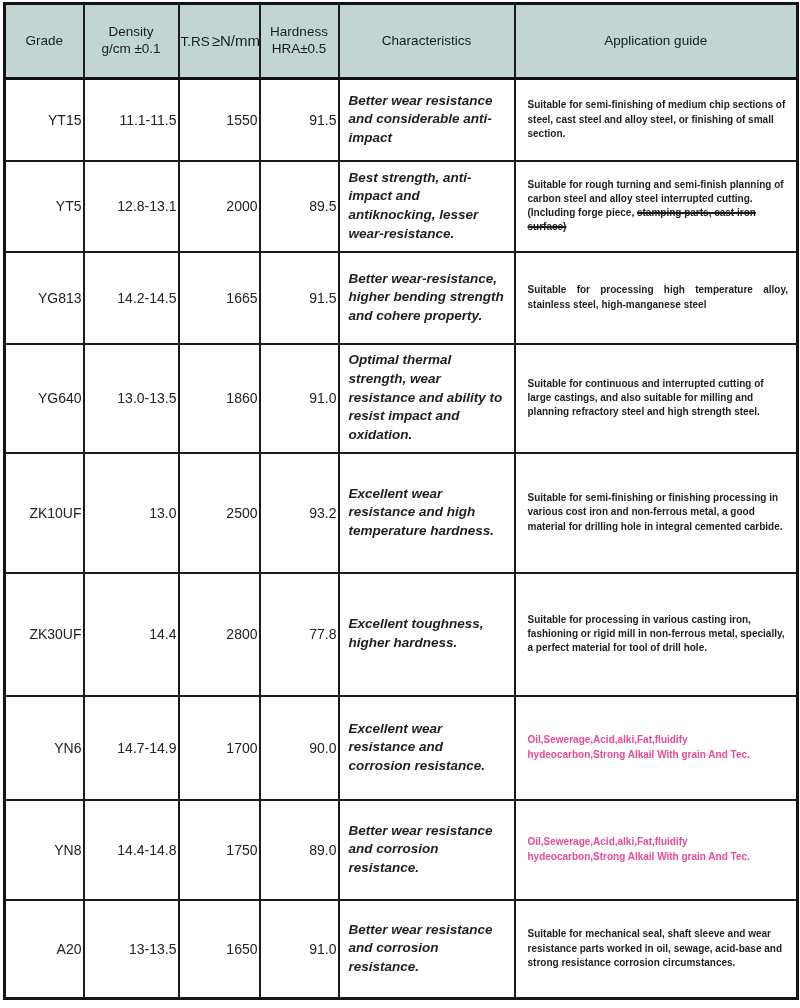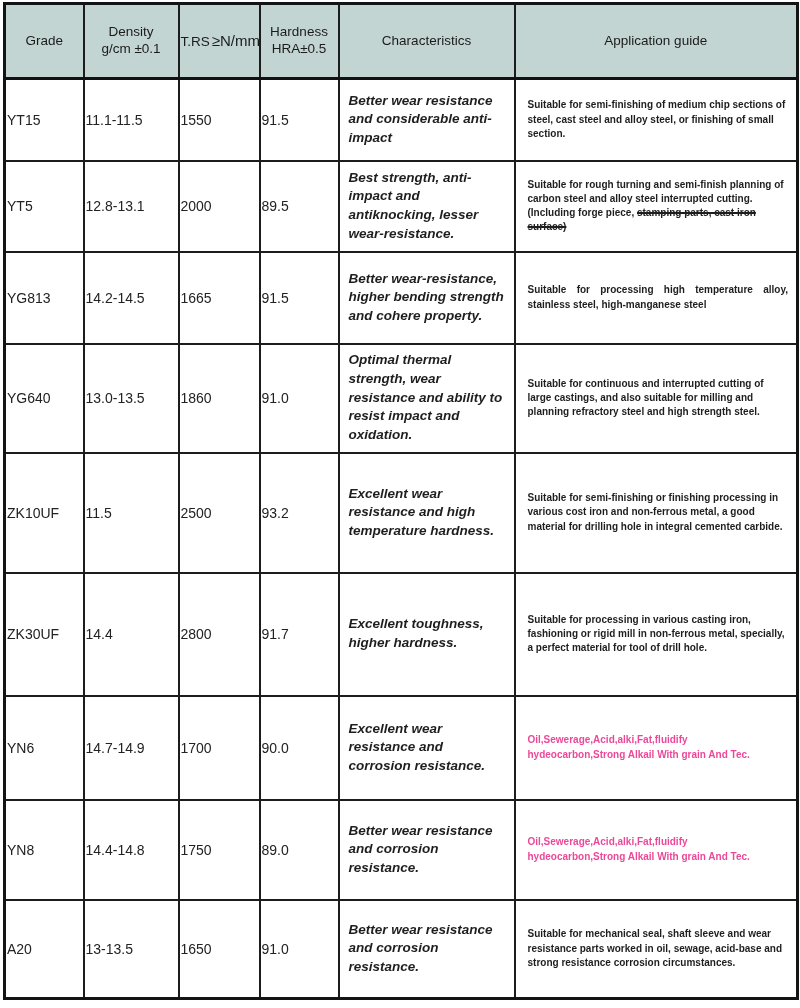--- a/index.html
+++ b/index.html
@@ -44,21 +44,21 @@
   tbody tr:nth-child(2) { height: 91px; }
   tbody tr:nth-child(3) { height: 92px; }
   tbody tr:nth-child(4) { height: 109px; }
   tbody tr:nth-child(5) { height: 120px; }
   tbody tr:nth-child(6) { height: 123px; }
   tbody tr:nth-child(7) { height: 104px; }
   tbody tr:nth-child(8) { height: 100px; }
   tbody tr:nth-child(9) { height: 99px; }
 
   td.c-num {
-    text-align: left;
+    text-align: right;
     font-size: 14px;
     color: #222222;
   }
   td.c-char {
     font-weight: bold;
     font-size: 13.5px;
     line-height: 1.38;
     padding: 6px 6px 6px 9px;
     text-align: left;
     font-style: italic;
@@ -150,31 +150,31 @@
       <tr>
         <td class="c-num">YG640</td>
         <td class="c-num">13.0-13.5</td>
         <td class="c-num">1860</td>
         <td class="c-num">91.0</td>
         <td class="c-char">Optimal thermal strength, wear resistance and ability to resist impact and oxidation.</td>
         <td class="c-app">Suitable for continuous and interrupted cutting of large castings, and also suitable for milling and planning refractory steel and high strength steel.</td>
       </tr>
       <tr>
         <td class="c-num">ZK10UF</td>
-        <td class="c-num">11.5</td>
+        <td class="c-num">13.0</td>
         <td class="c-num">2500</td>
         <td class="c-num">93.2</td>
         <td class="c-char">Excellent wear resistance and high temperature hardness.</td>
         <td class="c-app">Suitable for semi-finishing or finishing processing in various cost iron and non-ferrous metal, a good material for drilling hole in integral cemented carbide.</td>
       </tr>
       <tr>
         <td class="c-num">ZK30UF</td>
         <td class="c-num">14.4</td>
         <td class="c-num">2800</td>
-        <td class="c-num">91.7</td>
+        <td class="c-num">77.8</td>
         <td class="c-char">Excellent toughness, higher hardness.</td>
         <td class="c-app">Suitable for processing in various casting iron, fashioning or rigid mill in non-ferrous metal, specially, a perfect material for tool of drill hole.</td>
       </tr>
       <tr>
         <td class="c-num">YN6</td>
         <td class="c-num">14.7-14.9</td>
         <td class="c-num">1700</td>
         <td class="c-num">90.0</td>
         <td class="c-char">Excellent wear resistance and corrosion resistance.</td>
         <td class="c-app regular">Oil,Sewerage,Acid,alki,Fat,fluidify hydeocarbon,Strong Alkail With grain And Tec.</td>

